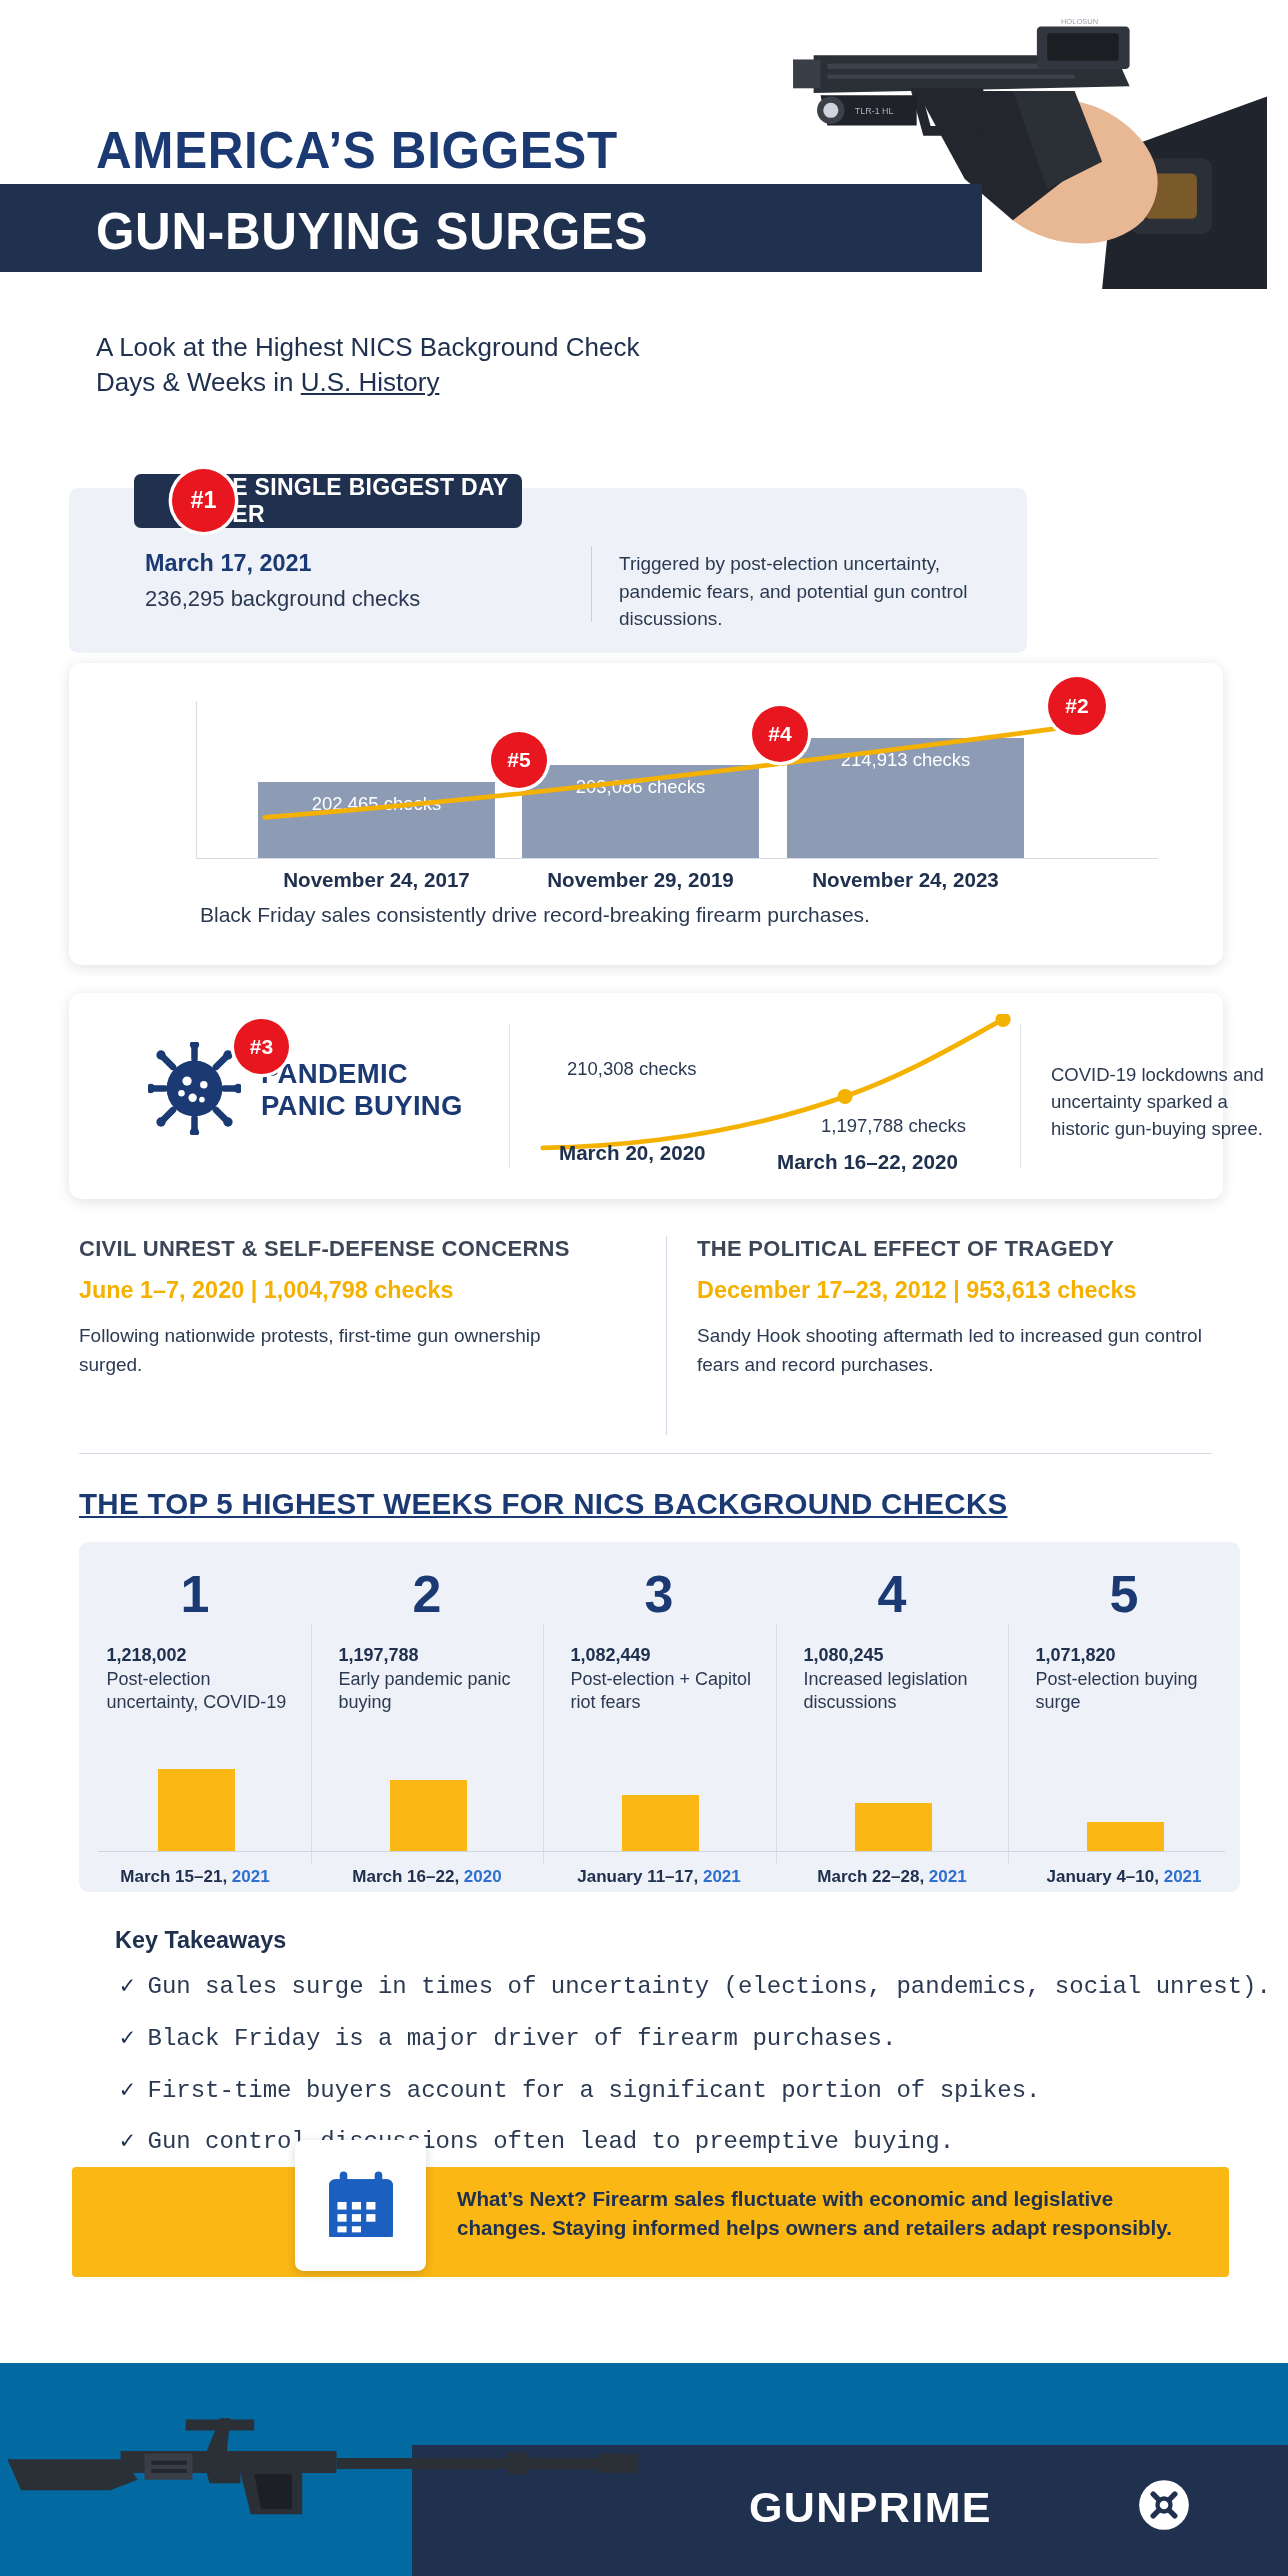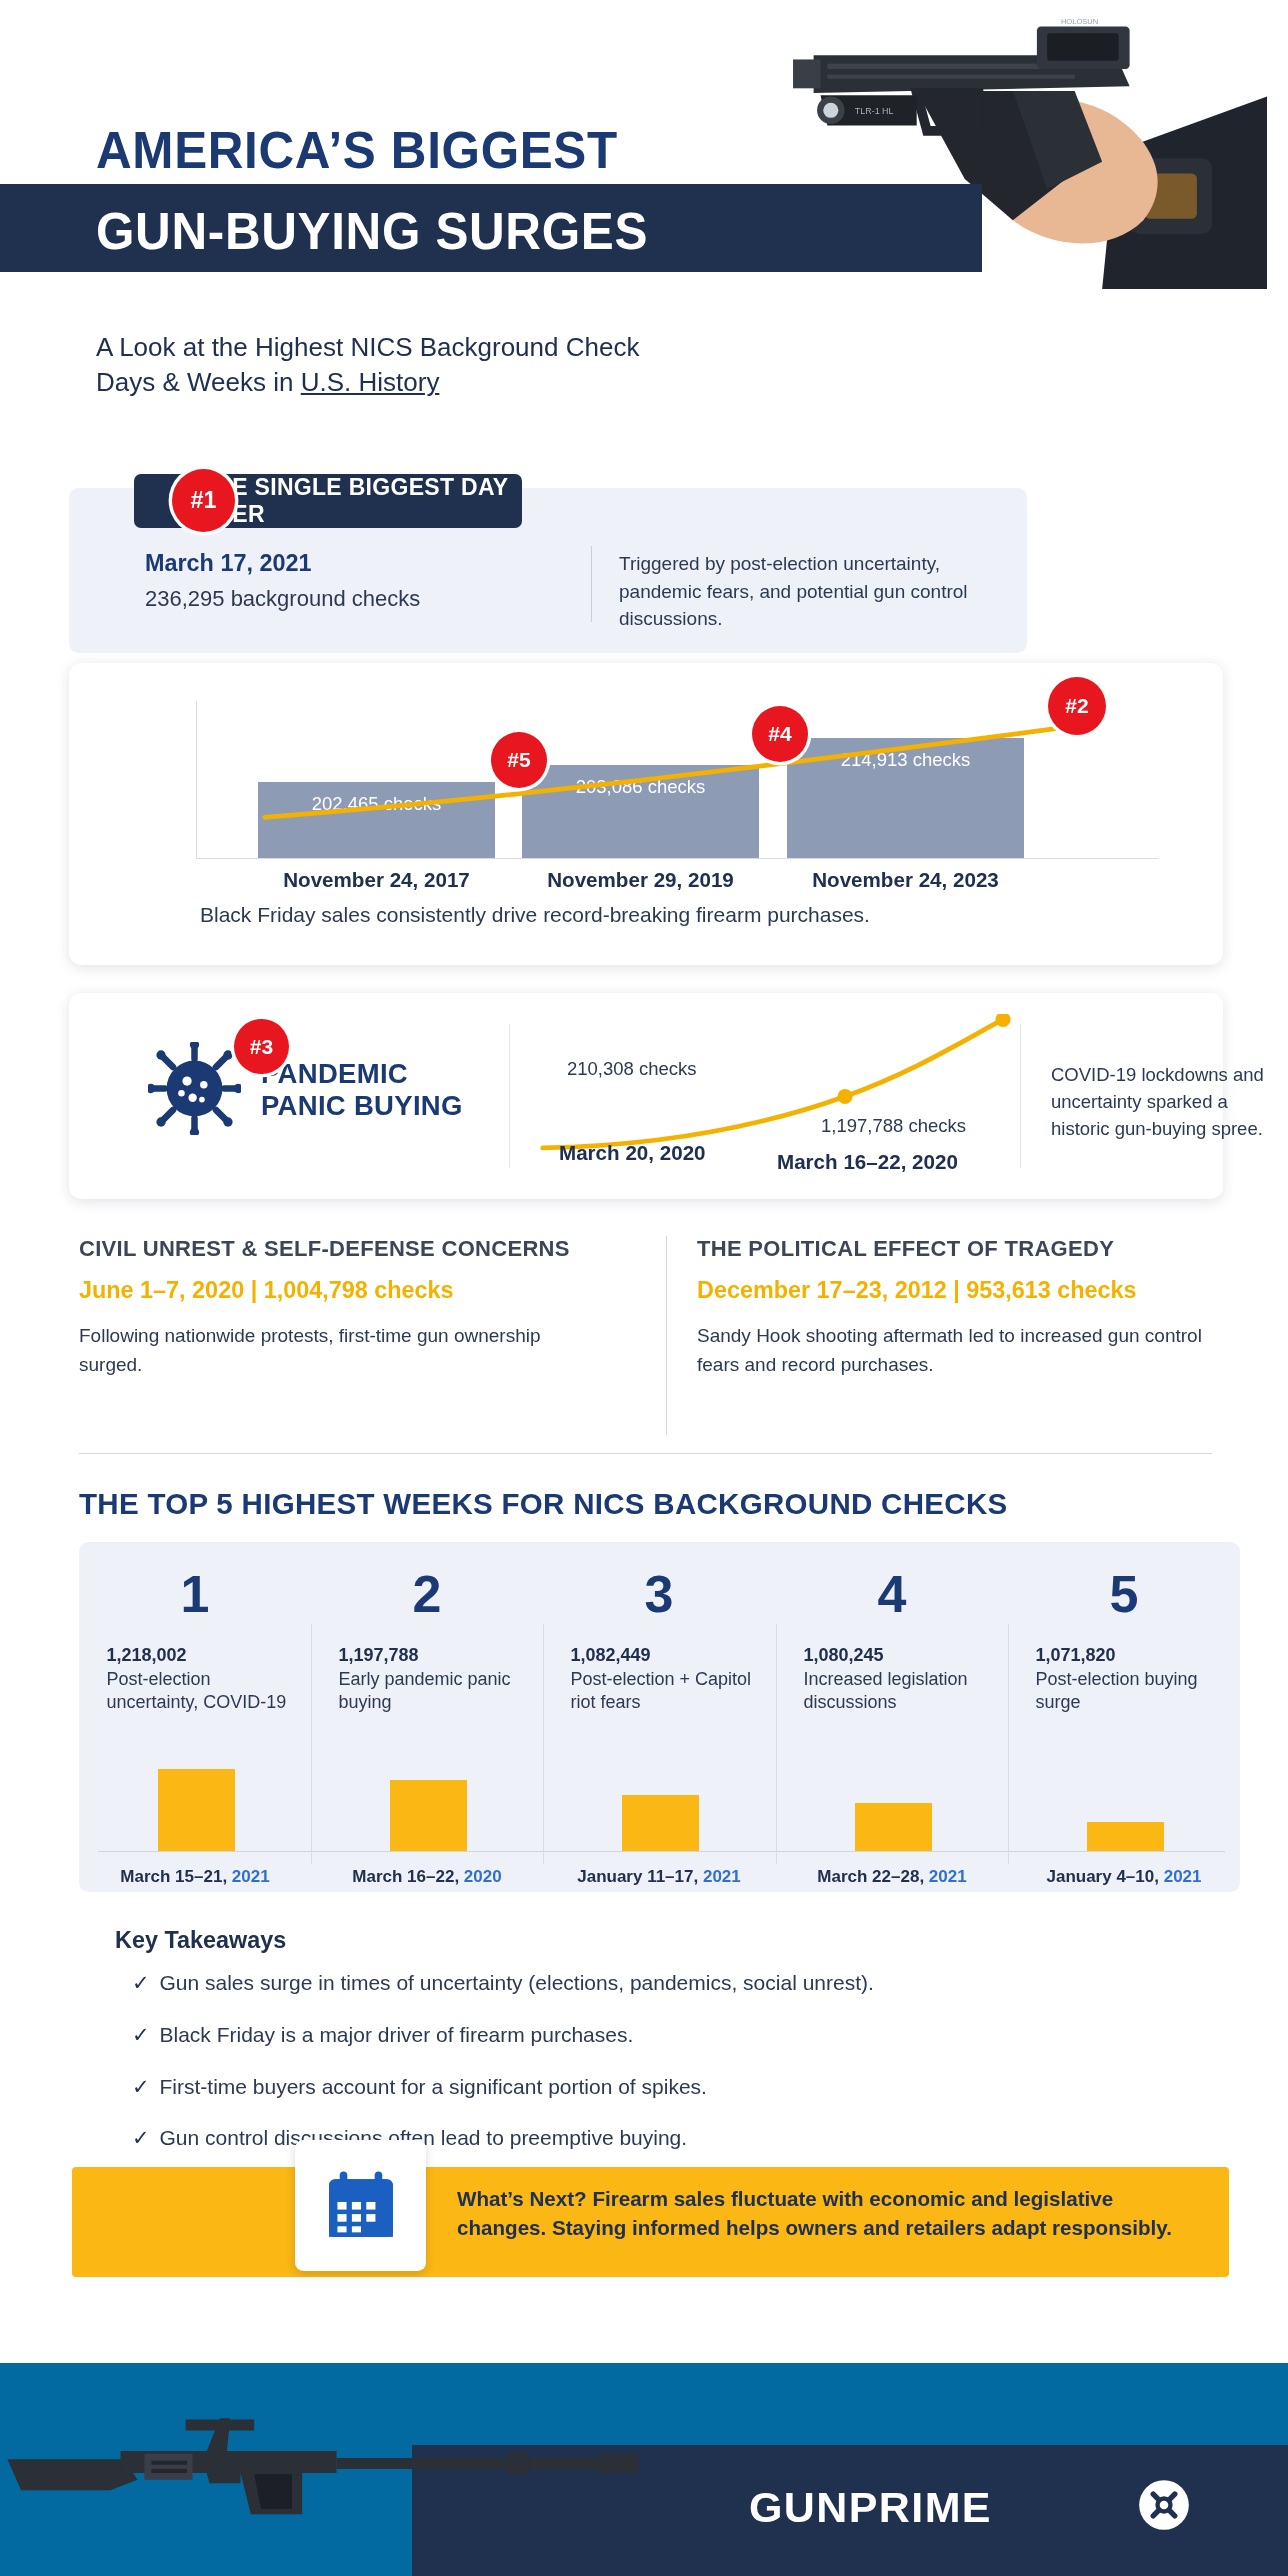--- a/index.html
+++ b/index.html
@@ -278,20 +278,21 @@
 
   
   .sec5-title {
     position: absolute;
     left: 79px;
     top: 1487px;
     font-size: 29.5px;
     font-weight: bold;
     color: #1b3a73;
     letter-spacing: 0.3px;
+    text-decoration: underline;
   }
   .top5 {
     position: absolute;
     left: 79px;
     top: 1542px;
     width: 1161px;
     height: 350px;
     background: #eef1f7;
     border-radius: 9.6px;
   }
@@ -336,23 +337,24 @@
   .kt-title {
     position: absolute;
     left: 115px;
     top: 1927px;
     font-size: 23.4px;
     font-weight: bold;
     color: #20304f;
   }
   .kt-item {
     position: absolute;
-    left: 132px;
-    font-size: 21px;
+    left: 120px;
+    font-size: 24px;
     color: #2b3a52;
+    font-family: Liberation Mono, monospace;
   }
   .kt-check { display: inline-block; width: 27.5px; color: #20304f; }
 
   
   .next {
     position: absolute;
     left: 72px;
     top: 2167px;
     width: 1157px;
     height: 110px;

